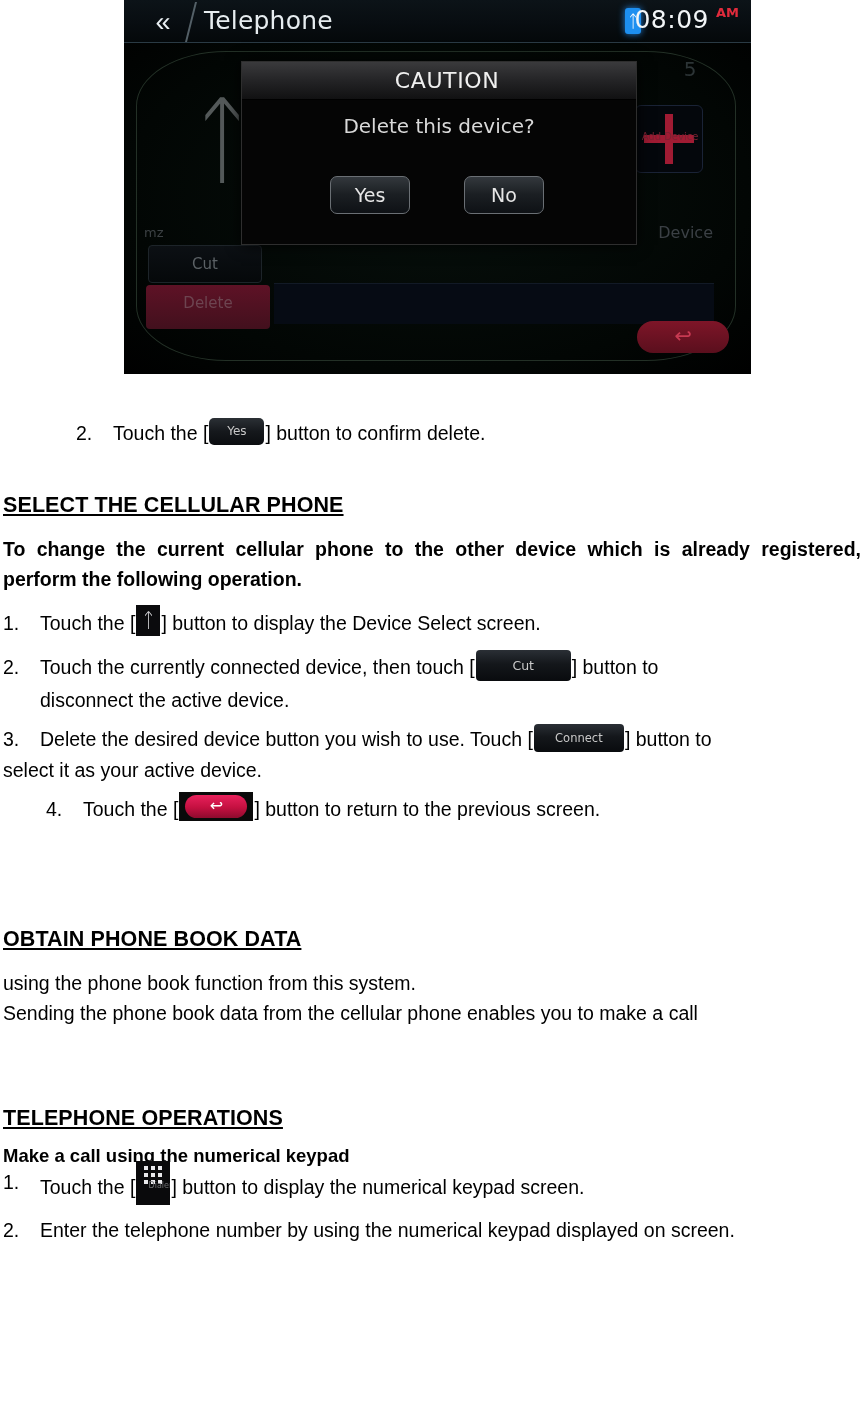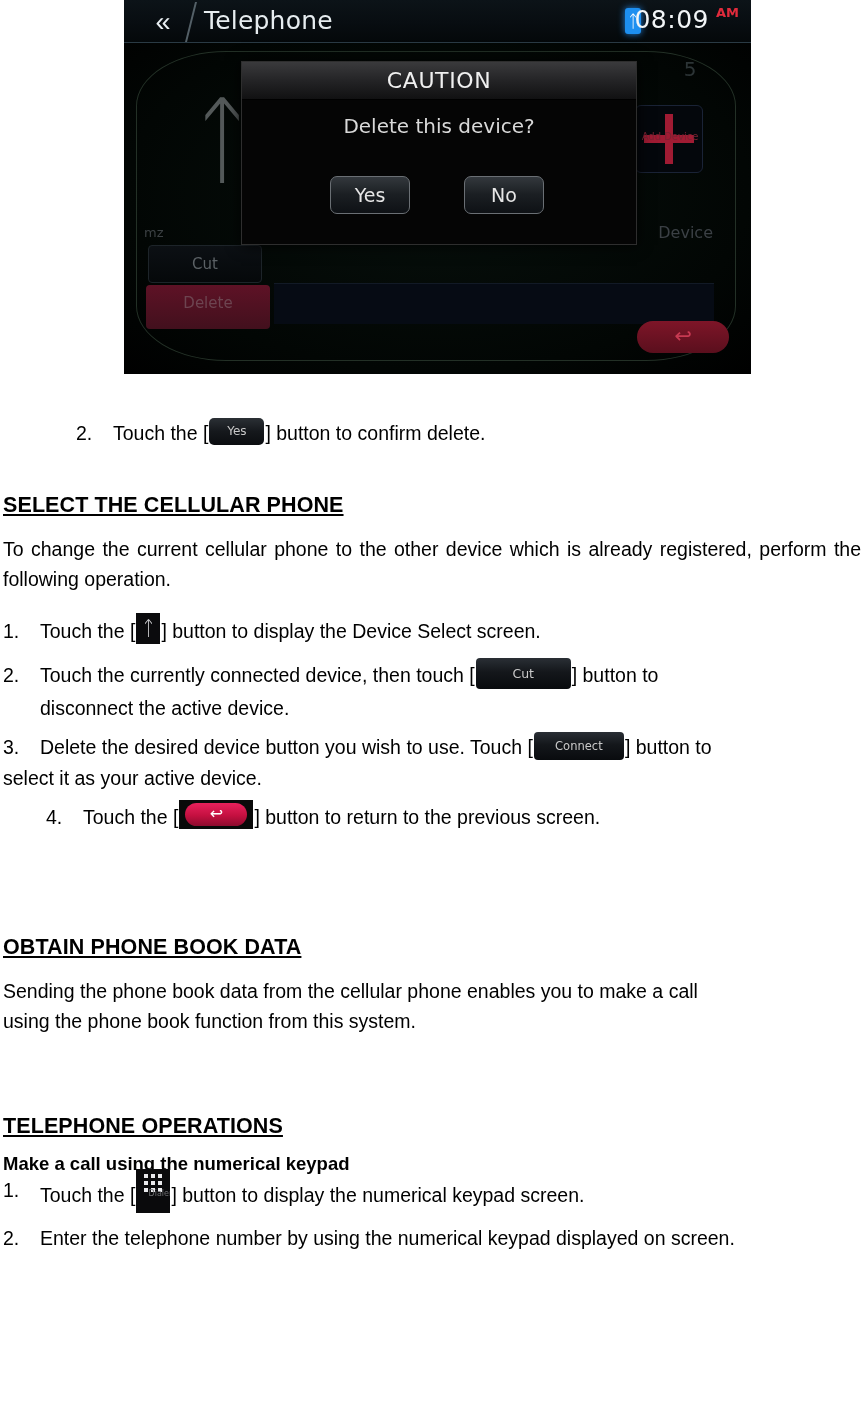--- a/index.html
+++ b/index.html
@@ -238,21 +238,21 @@
   }
   .dlg-head {
     position: absolute;
     left: 0; top: 0;
     width: 394px; height: 37px;
     background: linear-gradient(180deg,#3a3a3c 0%, #232325 52%, #111112 100%);
     border-bottom: 1px solid #000000;
   }
   .dlg-title {
     position: absolute;
-    left: 0; top: 0;
+    left: 8px; top: 0;
     width: 394px; height: 37px;
     line-height: 37px;
     text-align: center;
     color: #f0f0f0;
     font-size: 22px;
     font-family: "DejaVu Sans", sans-serif;
     letter-spacing: .6px;
   }
   .dlg-msg {
     position: absolute;
@@ -468,21 +468,21 @@
 </div>
 
 <div class="doc">
 
   <div class="li" style="margin-left:73px; margin-bottom:44px;">
     <span class="num">2.</span><span>Touch the [</span><span class="ib ib-yes">Yes</span><span>] button to confirm delete.</span>
   </div>
 
   <div class="heading" style="margin-bottom:16px;">SELECT THE CELLULAR PHONE</div>
 
-  <div class="p" style="width:858px; text-align:justify; margin-bottom:22px;">To change the current cellular phone to the other device which is already registered, perform the following operation.</div>
+  <div class="p" style="width:858px; text-align:justify; margin-bottom:14px;font-weight:bold;">To change the current cellular phone to the other device which is already registered, perform the following operation.</div>
 
   <div class="li" style="margin-bottom:12px;">
     <span class="num">1.</span><span>Touch the [</span><span class="ib ib-bt">ᛏ</span><span>] button to display the Device Select screen.</span>
   </div>
 
   <div class="li just" style="width:821px; margin-bottom:8px;">
     <span class="num">2.</span><span>Touch the currently connected device, then touch [</span><span class="ib ib-cut">Cut</span><span>] button to</span>
     <div class="lastline">disconnect the active device.</div>
   </div>
 
@@ -491,22 +491,22 @@
     <div class="lastline">select it as your active device.</div>
   </div>
 
   <div class="li nopad" style="margin-bottom:8px;margin-left:43px;">
     <span style="display:inline-block;width:37px">4.</span><span>Touch the [</span><span class="ib ib-return"><span class="pill">
           <span>↩</span>
         </span></span><span>] button to return to the previous screen.</span>
   </div>
 
   <div class="heading" style="margin-top:102px; margin-bottom:16px;">OBTAIN PHONE BOOK DATA</div>
+  <div class="p">using the phone book function from this system.</div>
   <div class="p">Sending the phone book data from the cellular phone enables you to make a call</div>
-  <div class="p">using the phone book function from this system.</div>
 
   <div class="heading" style="margin-top:78px; margin-bottom:14px;">TELEPHONE OPERATIONS</div>
   <div class="subheading" style="">Make a call using the numerical keypad</div>
 
   <div class="li" style="margin-bottom:4px;">
     <span class="num">1.</span><span>Touch the [</span><span class="ib ib-dialer"><span class="grid">
           <i></i>
           <i></i>
           <i></i>
           <i></i>

